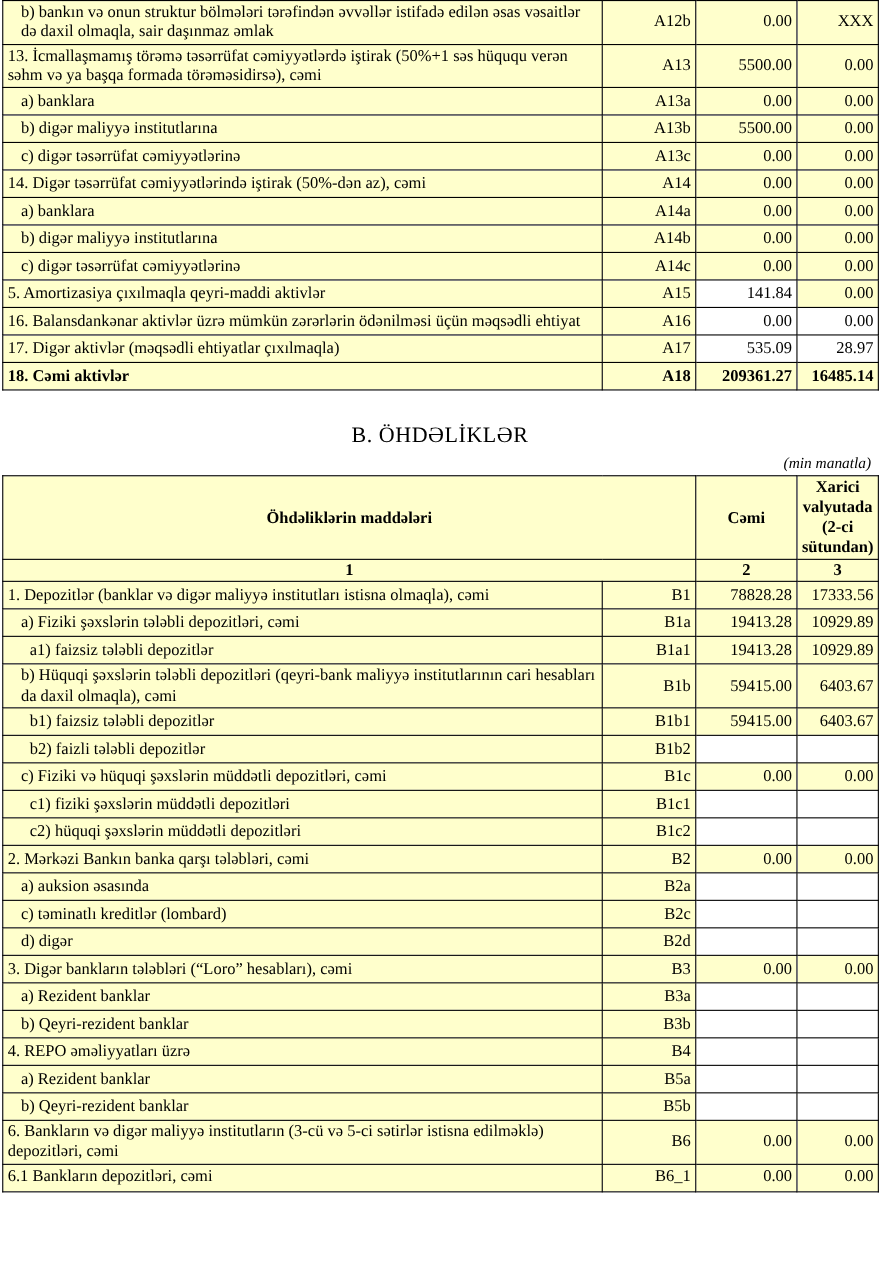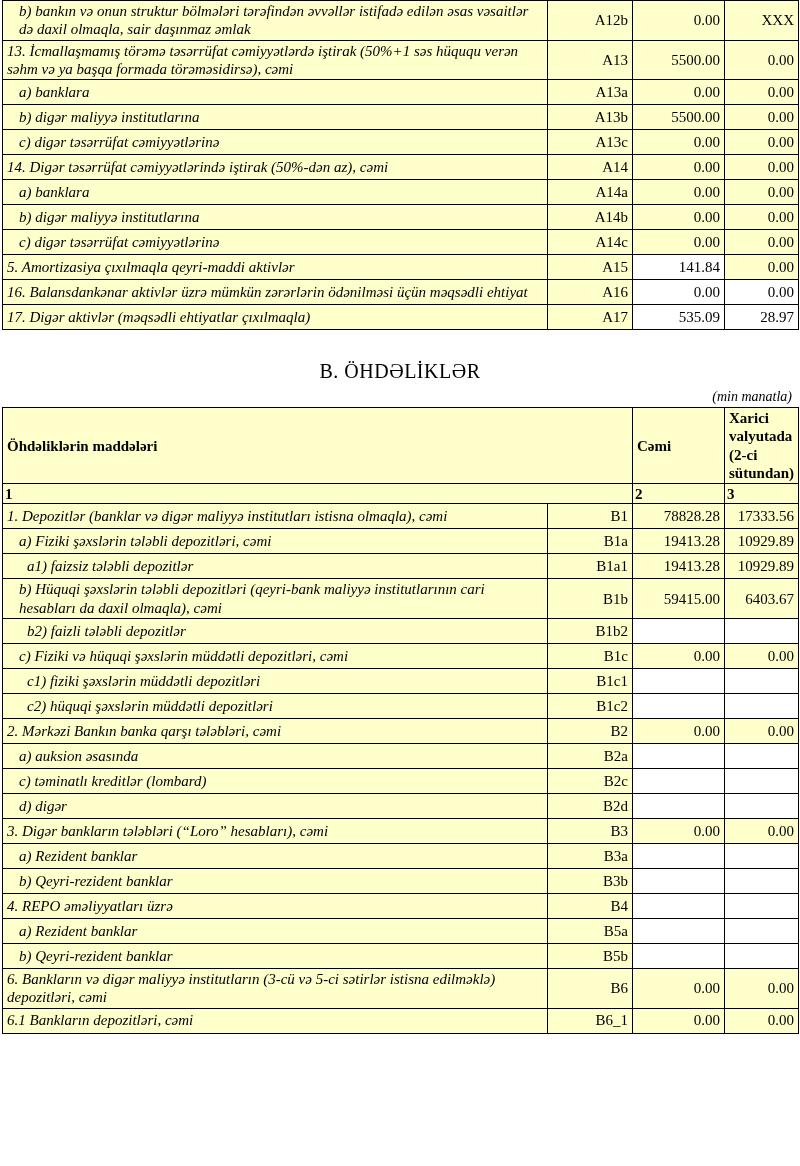--- a/index.html
+++ b/index.html
@@ -20,30 +20,30 @@
   .fin-table td, .fin-table th{
     border:1px solid var(--border);
     background:var(--yellow);
     font-size:15px;
     line-height:1.22;
     padding:1px 4px;
     vertical-align:middle;
     overflow:hidden;
   }
   .fin-table td{ height:25px; }
-  td.label{ text-align:left;font-style:italic; }
+  td.label{ text-align:left; }
   td.ind1{ padding-left:16px; }
   td.ind2{ padding-left:24px; }
   td.code{ text-align:right; }
   td.val{ text-align:right; padding-right:4px; }
   td.val.white, td.val.blank{ background:var(--white); }
   td.val.center{ text-align:right; }
   tr.bold td{ font-weight:bold; }
 
-  thead th{ font-weight:bold; text-align:left; }
+  thead th{ font-weight:bold; text-align:center; }
   thead tr.main th{ height:72px; }
   thead tr.nums th{ height:20px; padding:0 2px; }
 
   .section-title{
     text-align:center;
     font-size:20px;
     font-weight:normal;
     margin:30px 0 6px 0;
     letter-spacing:0.5px;
   }
@@ -131,20 +131,26 @@
           <td class="label ind0">16. Balansdankənar aktivlər üzrə mümkün zərərlərin ödənilməsi üçün məqsədli ehtiyat</td>
           <td class="code">A16</td>
           <td class="val white">0.00</td>
           <td class="val white">0.00</td>
         </tr>
         <tr>
           <td class="label ind0">17. Digər aktivlər (məqsədli ehtiyatlar çıxılmaqla)</td>
           <td class="code">A17</td>
           <td class="val white">535.09</td>
           <td class="val white">28.97</td>
+        </tr>
+        <tr class="bold">
+          <td class="label ind0">18. Cəmi aktivlər</td>
+          <td class="code">A18</td>
+          <td class="val">209361.27</td>
+          <td class="val">16485.14</td>
         </tr>
       </tbody>
   </table>
 
   <div class="section-title">B. ÖHDƏLİKLƏR</div>
   <div class="unit-note">(min manatla)</div>
 
   <table class="fin-table">
     <colgroup>
       <col style="width:545px">
@@ -183,20 +189,26 @@
           <td class="val">19413.28</td>
           <td class="val">10929.89</td>
         </tr>
         <tr>
           <td class="label ind1">b) Hüquqi şəxslərin tələbli depozitləri (qeyri-bank maliyyə institutlarının cari hesabları da daxil olmaqla), cəmi</td>
           <td class="code">B1b</td>
           <td class="val">59415.00</td>
           <td class="val">6403.67</td>
         </tr>
         <tr>
+          <td class="label ind2">b1) faizsiz tələbli depozitlər</td>
+          <td class="code">B1b1</td>
+          <td class="val">59415.00</td>
+          <td class="val">6403.67</td>
+        </tr>
+        <tr>
           <td class="label ind2">b2) faizli tələbli depozitlər</td>
           <td class="code">B1b2</td>
           <td class="val blank"></td>
           <td class="val blank"></td>
         </tr>
         <tr>
           <td class="label ind1">c) Fiziki və hüquqi şəxslərin müddətli depozitləri, cəmi</td>
           <td class="code">B1c</td>
           <td class="val">0.00</td>
           <td class="val">0.00</td>

